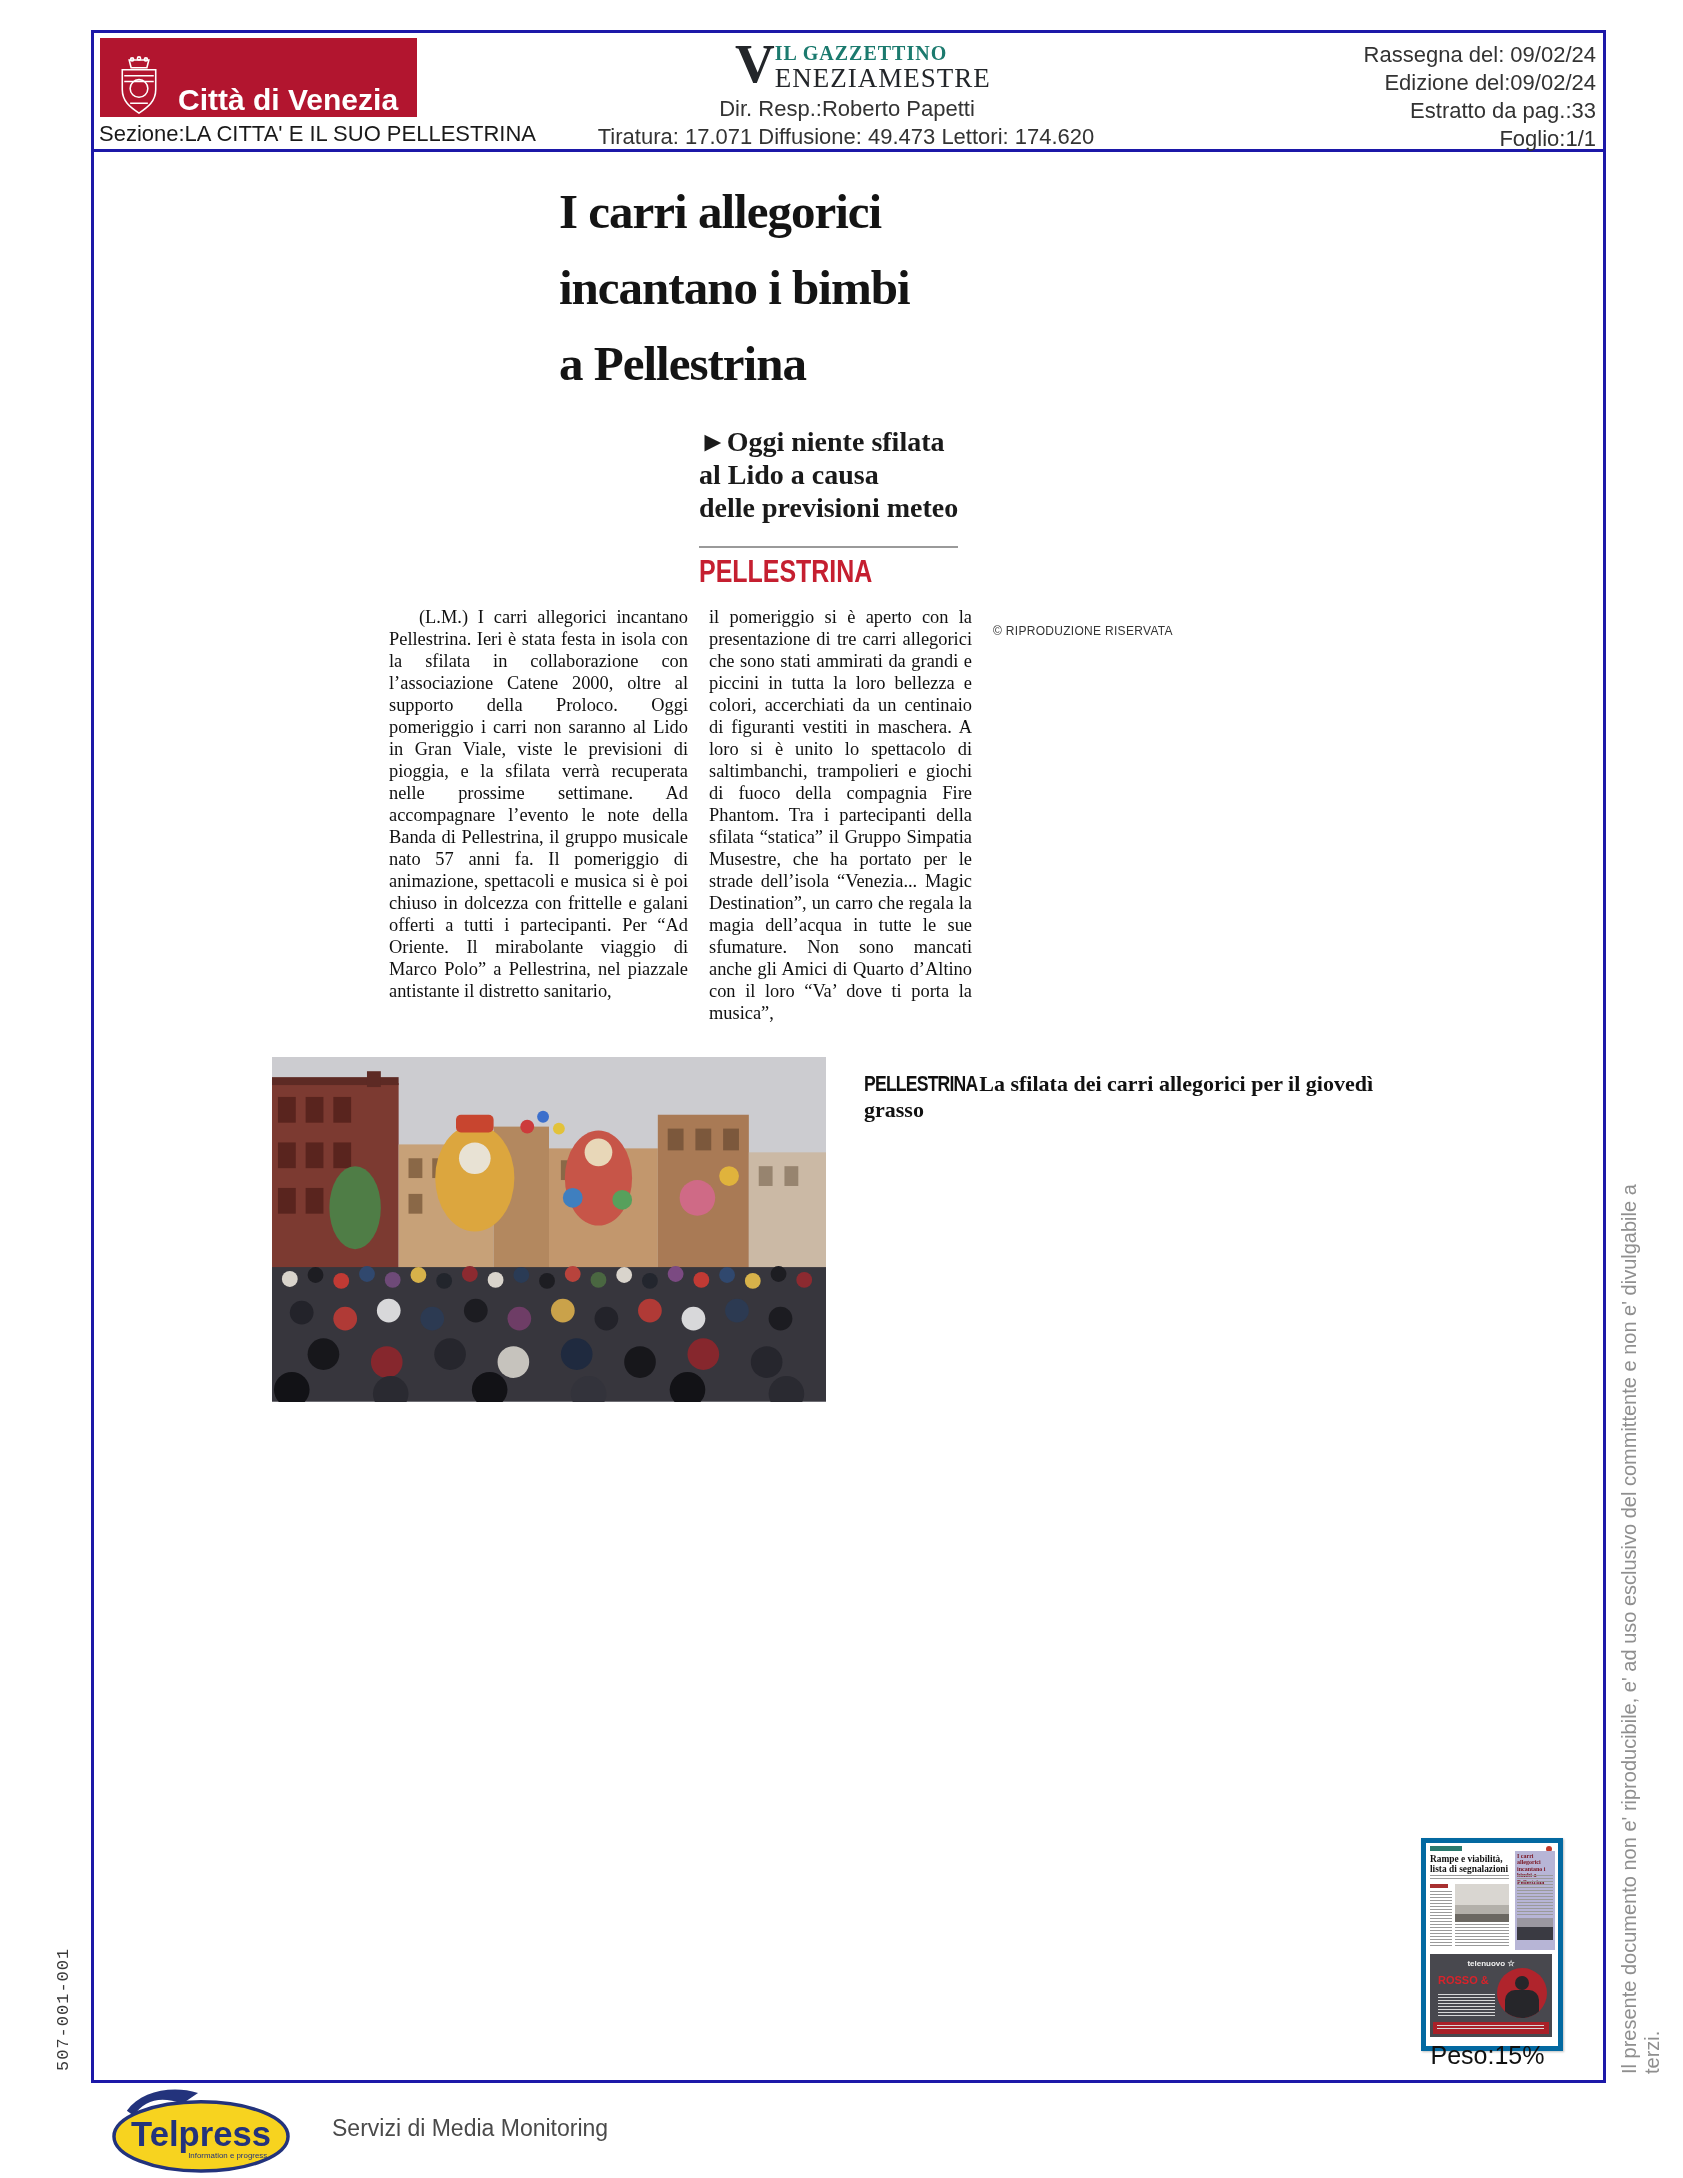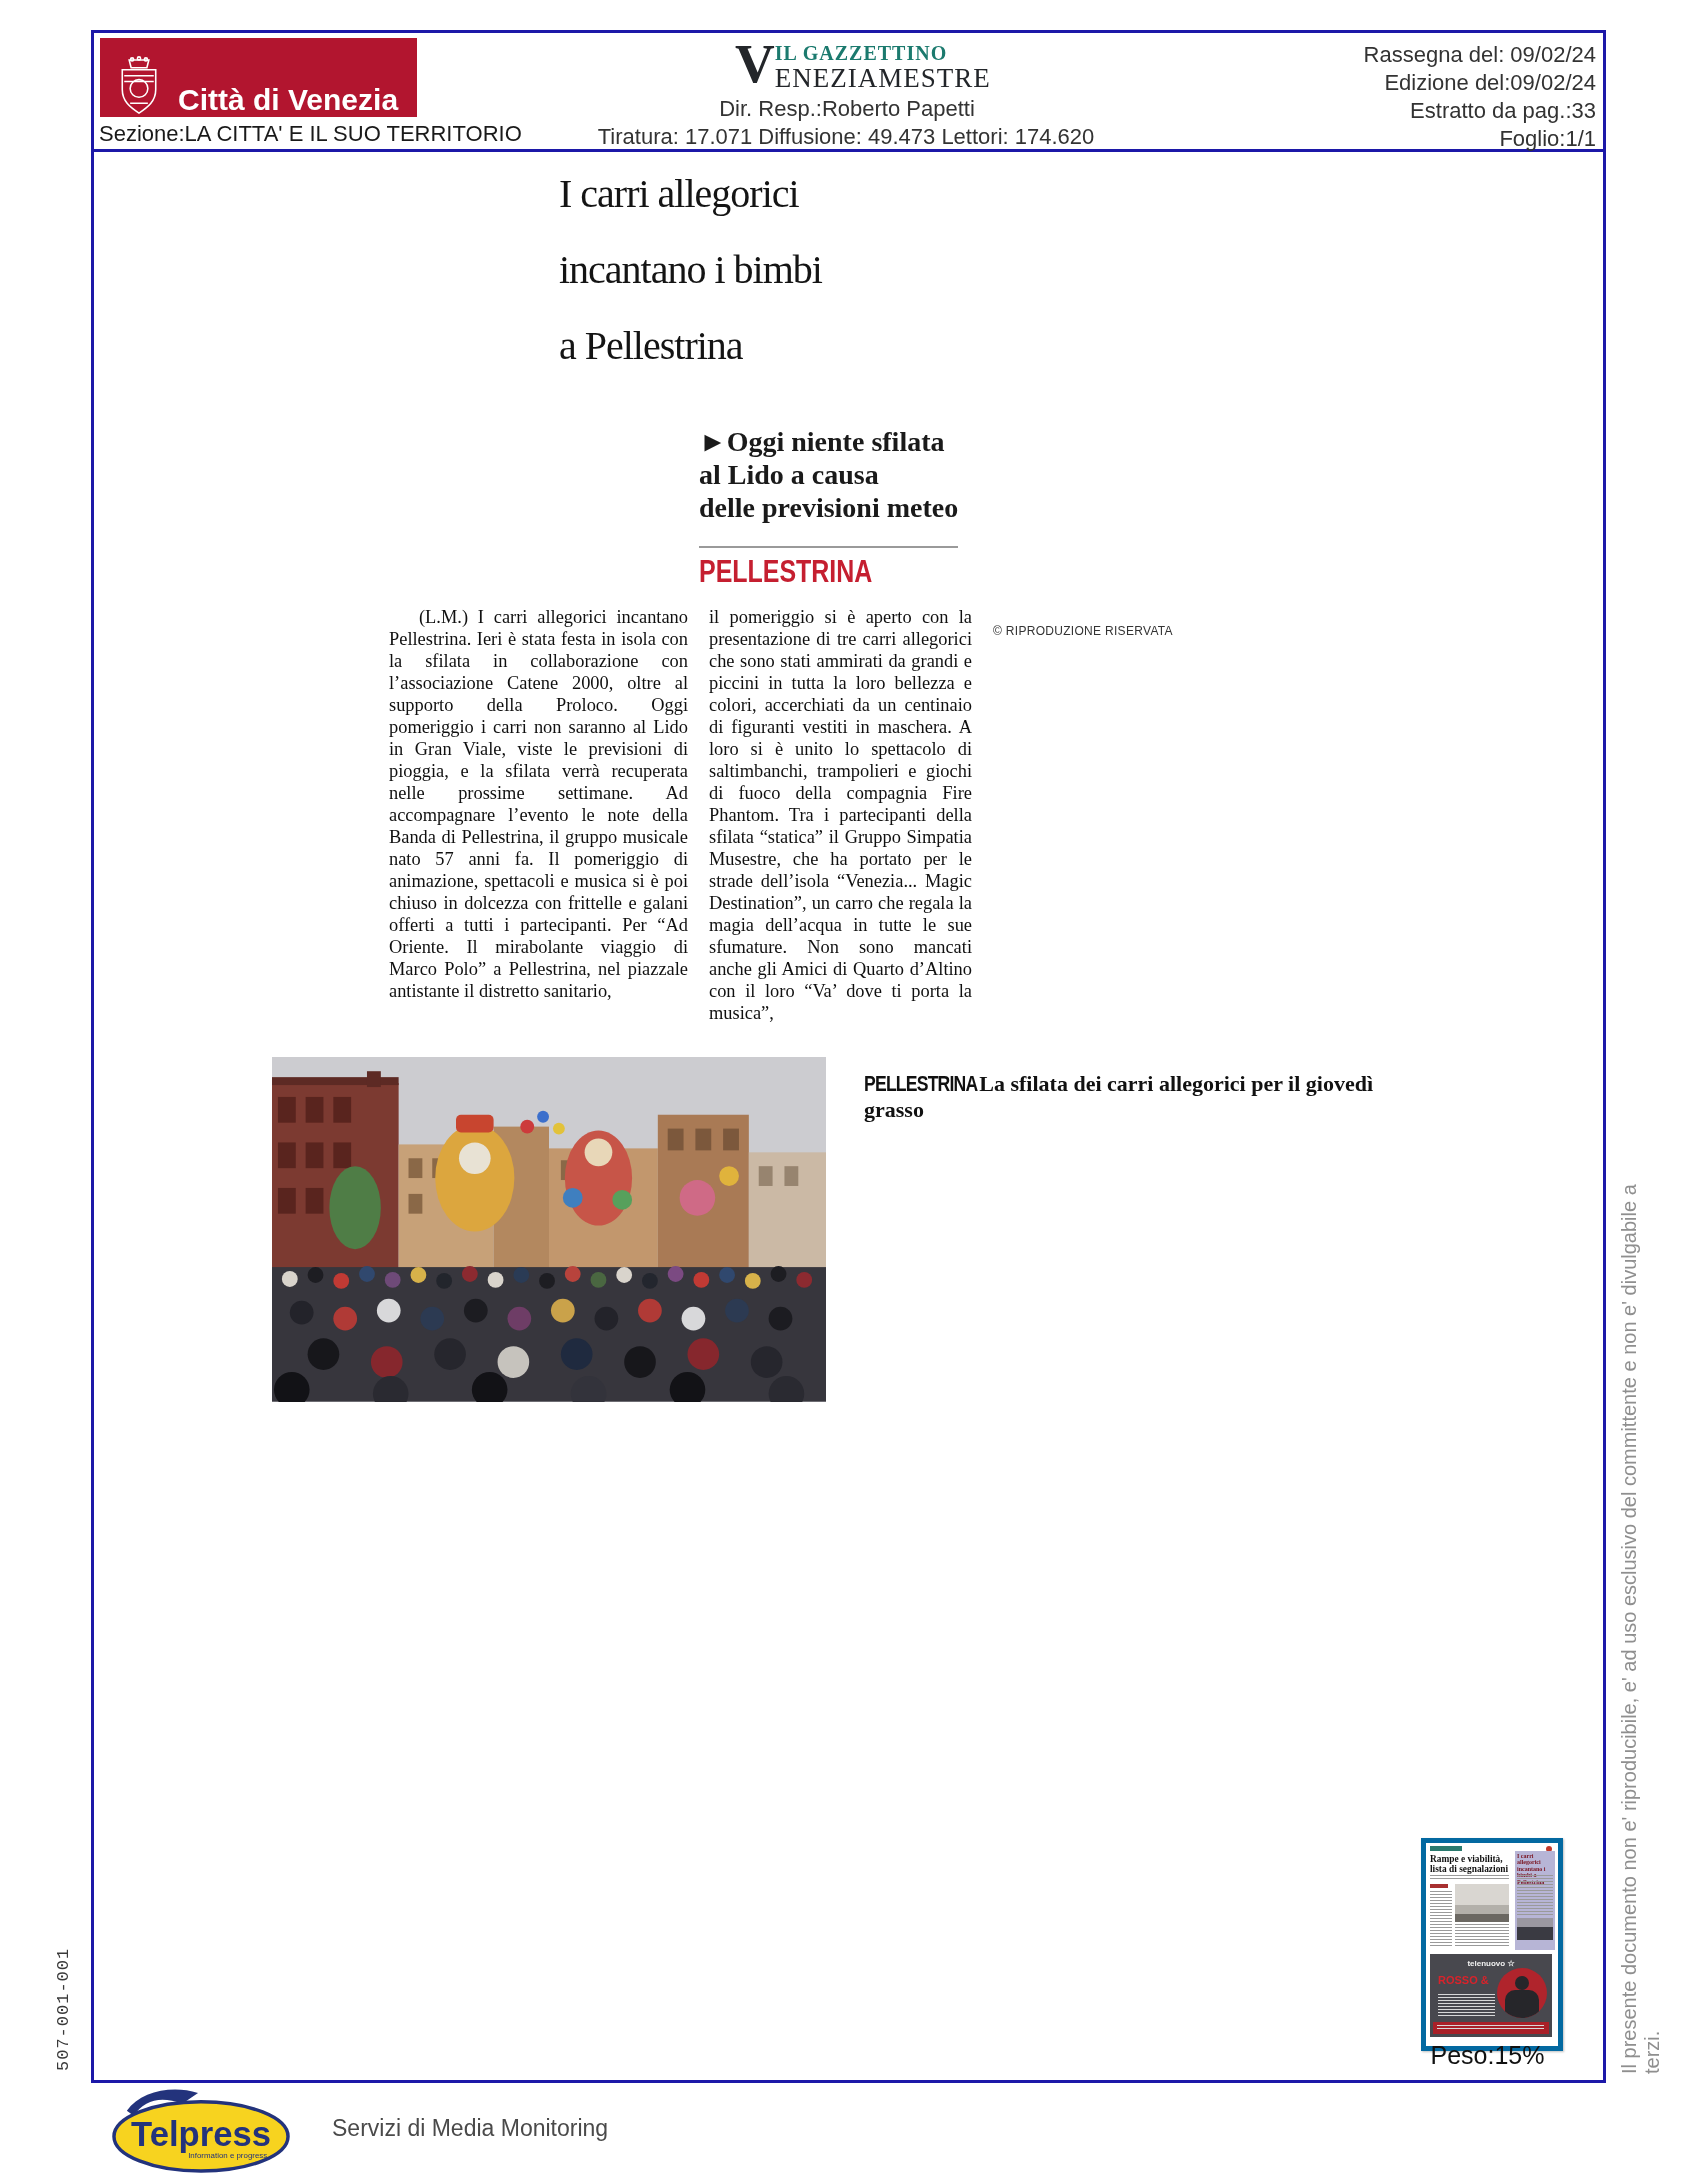--- a/index.html
+++ b/index.html
@@ -23,21 +23,21 @@
   .mh-v{font-family:"Liberation Serif",serif;font-size:55px;line-height:48px;color:#23262a;font-weight:bold;}
   .mh-col{display:flex;flex-direction:column;margin-top:2px;}
   .mh-top{font-family:"Liberation Serif",serif;font-weight:bold;font-size:20px;color:#1b7a6e;letter-spacing:1px;}
   .mh-rest{font-family:"Liberation Serif",serif;font-size:27px;color:#23262a;letter-spacing:1px;line-height:26px;}
   .dir{left:624px;top:96px;width:446px;text-align:center;font-size:22px;color:#333;}
   .tiratura{left:569px;top:124px;width:554px;text-align:center;font-size:22px;color:#333;}
 
   .meta{right:87px;top:41px;text-align:right;font-size:22px;line-height:28px;color:#333;}
 
   
-  .headline{left:559px;top:156px;font-family:"Liberation Serif",serif;font-weight:normal;font-size:40px;line-height:76px;letter-spacing:-1px;color:#141414;}
+  .headline{left:559px;top:174px;font-family:"Liberation Serif",serif;font-weight:bold;font-size:49px;line-height:76px;letter-spacing:-1px;color:#141414;}
   .standfirst{left:699px;top:425px;font-family:"Liberation Serif",serif;font-weight:bold;font-size:28px;line-height:33px;color:#1a1a1a;}
   .sf-rule{left:699px;top:546px;width:259px;height:2px;background:#9a9a9a;}
   .kicker{left:699px;top:553px;color:#c51f30;font-weight:bold;font-size:32px;letter-spacing:0px;}
   .squeeze{display:inline-block;transform:scaleX(0.78);transform-origin:left center;white-space:nowrap;}
 
   .cols{left:389px;top:606px;width:891px;display:flex;gap:21px;}
   .col{font-family:"Liberation Serif",serif;font-size:18.4px;line-height:22px;text-align:justify;color:#101010;}
   .col1{width:299px;}
   .col1 .body-par{text-indent:30px;}
   .col2{width:263px;}
@@ -102,21 +102,21 @@
         <circle cx="25" cy="2.5" r="1.6"></circle>
         <circle cx="32" cy="3.5" r="1.6"></circle>
       <path d="M8 14 h34 v20 c0 12 -8 18 -17 24 c-9 -6 -17 -12 -17 -24 z"></path>
       <circle cx="25" cy="33" r="9"></circle>
       <path d="M10 20 h30 M10 26 h30 M16 48 h18"></path>
     </g>
   </svg>
   <span class="muni-label">Città di Venezia</span>
 </div>
 
-<div class="abs sezione">Sezione:LA CITTA' E IL SUO TERRITORIO</div>
+<div class="abs sezione">Sezione:LA CITTA' E IL SUO PELLESTRINA</div>
 
 <div class="abs masthead">
   <span class="mh-v">V</span>
   <span class="mh-col">
     <span class="mh-top">IL GAZZETTINO</span>
     <span class="mh-rest">ENEZIAMESTRE</span>
   </span>
 </div>
 <div class="abs dir">Dir. Resp.:Roberto Papetti</div>
 <div class="abs tiratura">Tiratura: 17.071 Diffusione: 49.473 Lettori: 174.620</div>

